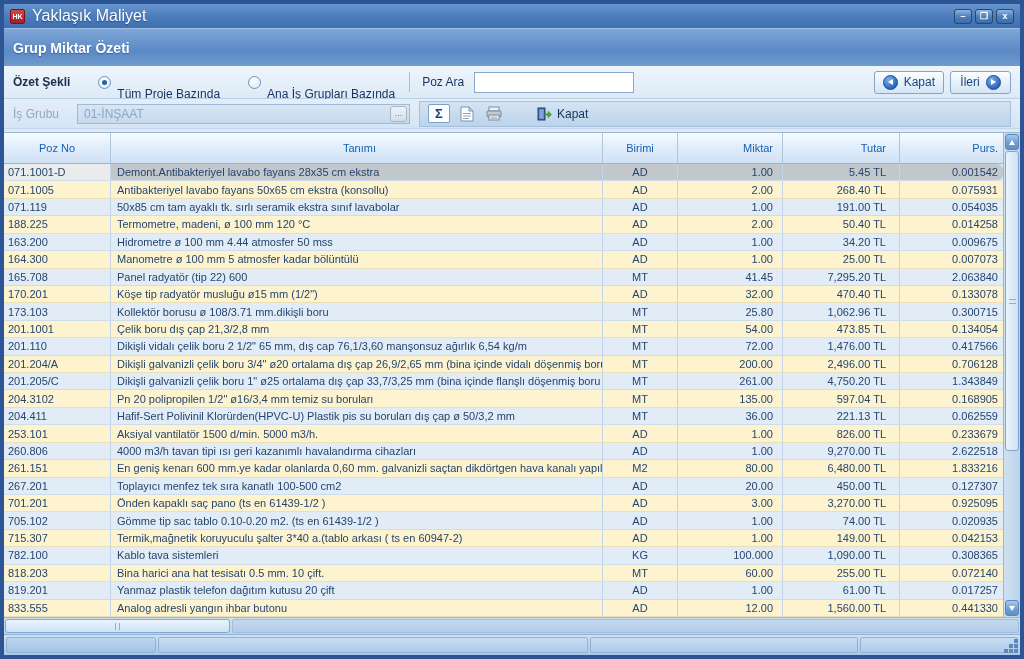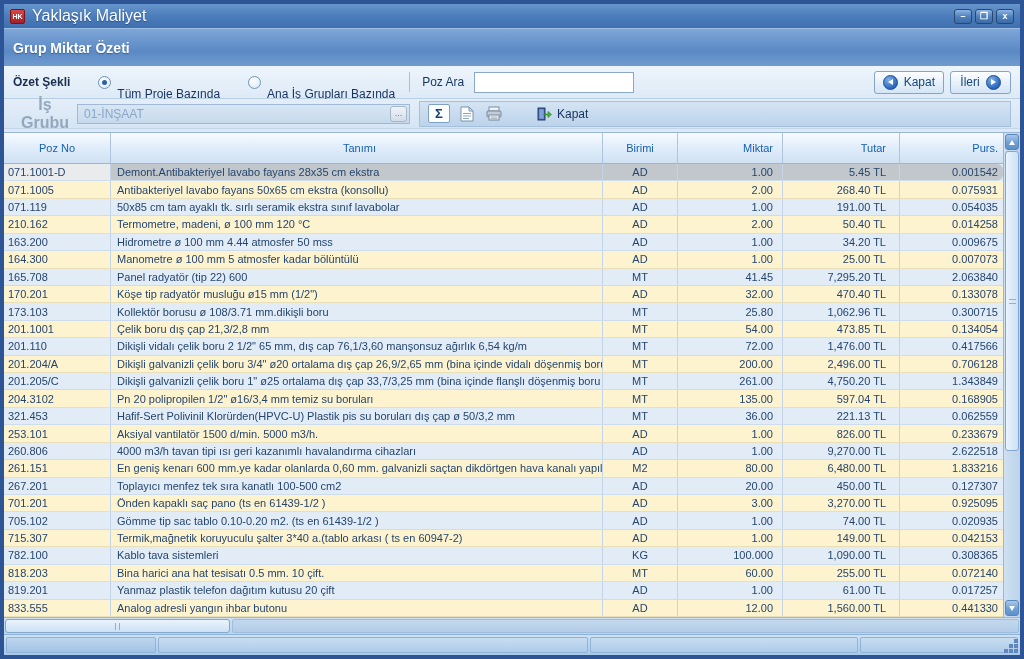--- a/index.html
+++ b/index.html
@@ -42,21 +42,21 @@
     background:linear-gradient(#fdfeff,#e9f2fb 45%,#d3e5f6);display:flex;align-items:center;
     justify-content:center;gap:6px;padding:0 8px;font-size:12px;color:#17477e;cursor:default;}
   .circ{width:15px;height:15px;border-radius:50%;
     background:radial-gradient(circle at 35% 28%,#7fb0e8,#2a66bb 70%,#1b4e9b);
     border:1px solid #1a4b92;display:flex;align-items:center;justify-content:center;}
   .tri-l{width:0;height:0;border-top:3.5px solid transparent;border-bottom:3.5px solid transparent;border-right:5px solid #fff;}
   .tri-r{width:0;height:0;border-top:3.5px solid transparent;border-bottom:3.5px solid transparent;border-left:5px solid #fff;}
   
   .toolrow{height:30px;background:linear-gradient(#e4eef9,#d5e5f4);display:flex;
     align-items:center;padding:0 9px;flex:0 0 auto;border-bottom:1px solid #c3d6ea;}
-  .grplbl{font-size:16px;font-weight:bold;color:#94a7bd;width:64px;text-align:center;}
+  .grplbl{font-size:12px;font-weight:normal;color:#94a7bd;width:64px;}
   .combo{width:333px;height:20px;border:1px solid #9fb9d6;
     background:linear-gradient(#d8e6f4,#c6d9ec);display:flex;align-items:center;
     padding:0 2px 0 6px;font-size:12px;color:#8aa6c8;}
   .combo .cval{flex:1;}
   .dots-btn{width:17px;height:16px;border:1px solid #a8b7c8;border-radius:3px;
     background:linear-gradient(#f0f4f9,#d2dde9);color:#6b7c90;font-size:9px;line-height:12px;
     text-align:center;cursor:default;}
   .toolband{flex:1;height:26px;margin-left:9px;border:1px solid #a4c0dc;
     background:linear-gradient(#d4e4f4,#bcd3ea);display:flex;align-items:center;padding:0 8px;gap:7px;}
   .sigbtn{width:22px;height:19px;border:1px solid #7da0c4;border-radius:2px;background:#fdfeff;
@@ -229,21 +229,21 @@
           </div>
           <div class="grid-row blue">
             <div class="cell c0">071.119</div>
             <div class="cell c1">50x85 cm tam ayaklı tk. sırlı seramik ekstra sınıf lavabolar</div>
             <div class="cell c2">AD</div>
             <div class="cell c3">1.00</div>
             <div class="cell c4">191.00 TL</div>
             <div class="cell c5">0.054035</div>
           </div>
           <div class="grid-row cream">
-            <div class="cell c0">210.162</div>
+            <div class="cell c0">188.225</div>
             <div class="cell c1">Termometre, madeni, ø 100 mm 120 °C</div>
             <div class="cell c2">AD</div>
             <div class="cell c3">2.00</div>
             <div class="cell c4">50.40 TL</div>
             <div class="cell c5">0.014258</div>
           </div>
           <div class="grid-row blue">
             <div class="cell c0">163.200</div>
             <div class="cell c1">Hidrometre ø 100 mm 4.44 atmosfer 50 mss</div>
             <div class="cell c2">AD</div>
@@ -317,21 +317,21 @@
           </div>
           <div class="grid-row cream">
             <div class="cell c0">204.3102</div>
             <div class="cell c1">Pn 20 polipropilen 1/2" ø16/3,4 mm temiz su boruları</div>
             <div class="cell c2">MT</div>
             <div class="cell c3">135.00</div>
             <div class="cell c4">597.04 TL</div>
             <div class="cell c5">0.168905</div>
           </div>
           <div class="grid-row blue">
-            <div class="cell c0">321.453</div>
+            <div class="cell c0">204.411</div>
             <div class="cell c1">Hafif-Sert Polivinil Klorürden(HPVC-U) Plastik pis su boruları dış çap ø 50/3,2 mm</div>
             <div class="cell c2">MT</div>
             <div class="cell c3">36.00</div>
             <div class="cell c4">221.13 TL</div>
             <div class="cell c5">0.062559</div>
           </div>
           <div class="grid-row cream">
             <div class="cell c0">253.101</div>
             <div class="cell c1">Aksiyal vantilatör 1500 d/min. 5000 m3/h.</div>
             <div class="cell c2">AD</div>

